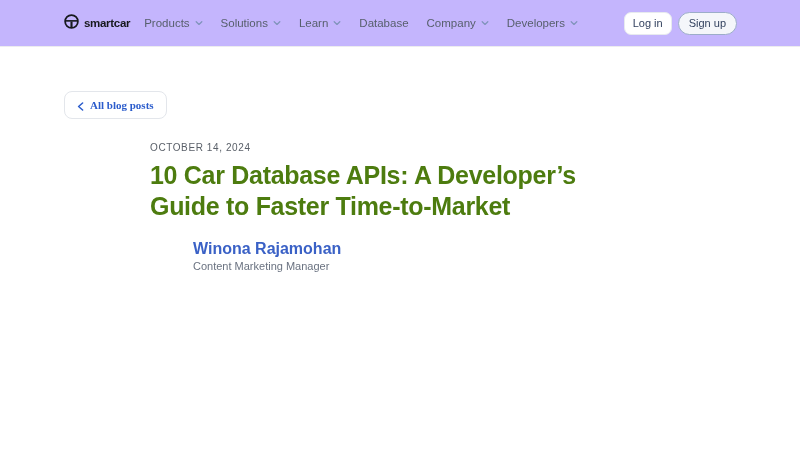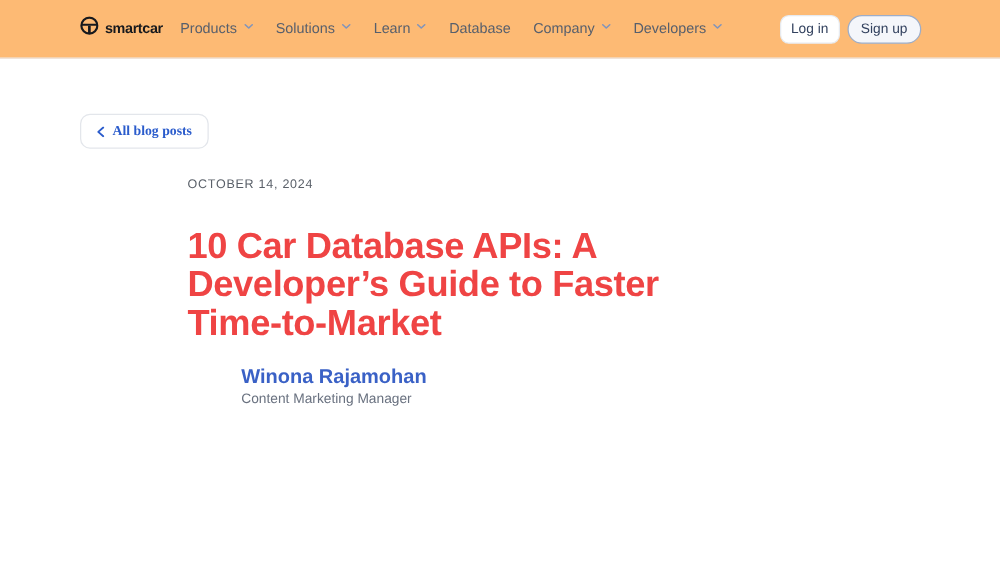--- a/index.html
+++ b/index.html
@@ -6,29 +6,29 @@
   html, body { width: 800px; height: 450px; background: #ffffff; overflow: hidden; }
   body { font-family: "Liberation Sans", sans-serif; -webkit-font-smoothing: antialiased; }
 
   
   .nav {
     height: 47px;
     display: flex;
     align-items: center;
     padding: 0 63px 0 64px;
     border-bottom: 1px solid #ececef;
-    background: #fdba74;
+    background: #c4b5fd;
   }
   .logo { display: inline-flex; align-items: center; gap: 5px; cursor: pointer; }
   .logo-text {
     font-size: 11.5px; font-weight: 700; color: #17191d; letter-spacing: -0.3px;
   }
   .nav-menu { display: flex; align-items: center; gap: 18px; margin-left: 14px; }
   .nav-item {
-    display: inline-flex; gap: 5px;
+    display: inline-flex; align-items: center; gap: 5px;
     font-size: 11.5px; color: #575f6c; cursor: pointer; white-space: nowrap;
   }
   .chev { display: inline-block; width: 8px; height: 8px; }
   .chev svg { display: block; }
   .nav-right { margin-left: auto; display: flex; align-items: flex-end; gap: 6px; }
   .btn {
     display: inline-flex; align-items: center; justify-content: center;
     height: 23px; font-size: 11px; color: #33425f; cursor: pointer;
     background: #ffffff; font-family: "Liberation Sans", sans-serif;
   }
@@ -44,24 +44,24 @@
     border: 1px solid #e3e6eb; border-radius: 8px; background: #ffffff;
     font-size: 11px; font-weight: 700; color: #2b5ccc; cursor: pointer; font-family: Liberation Serif, serif;
   }
   .back-chev { display: inline-block; width: 7px; height: 9px; }
   .article-header { margin-left: 86px; }
   .post-date {
     margin-top: 23px;
     font-size: 10px; letter-spacing: 0.6px; color: #5a6069;
   }
   .post-title {
-    margin-top: 29px;
+    margin-top: 7px;
     max-width: 452px;
-    font-size: 29px; line-height: 31px; font-weight: 700;
-    color: #ef4444; letter-spacing: -0.3px;
+    font-size: 25px; line-height: 31px; font-weight: 700;
+    color: #4d7c0f; letter-spacing: -0.3px;
   }
   .author { margin-top: 18px; margin-left: 43px; }
   .author-name { font-size: 16px; font-weight: 700; color: #3a61c6; cursor: pointer; }
   .author-role { margin-top: 2px; font-size: 11px; color: #6a7280; }
 </style>
 </head>
 <body>
 
 <header class="nav">
   <div class="logo">

